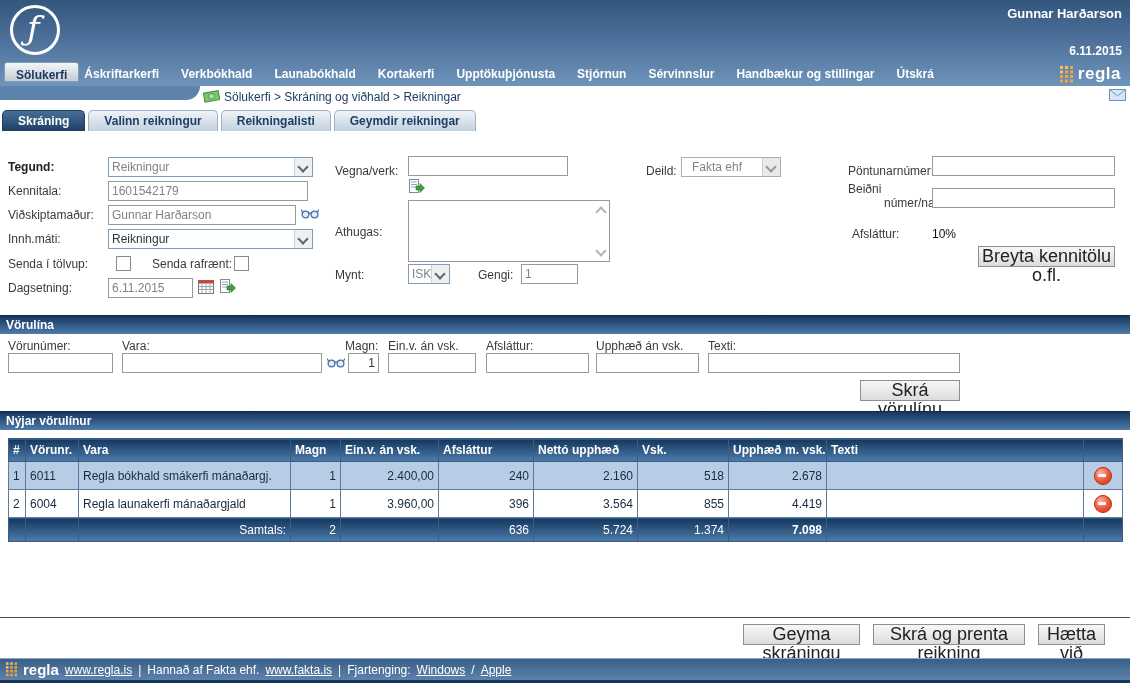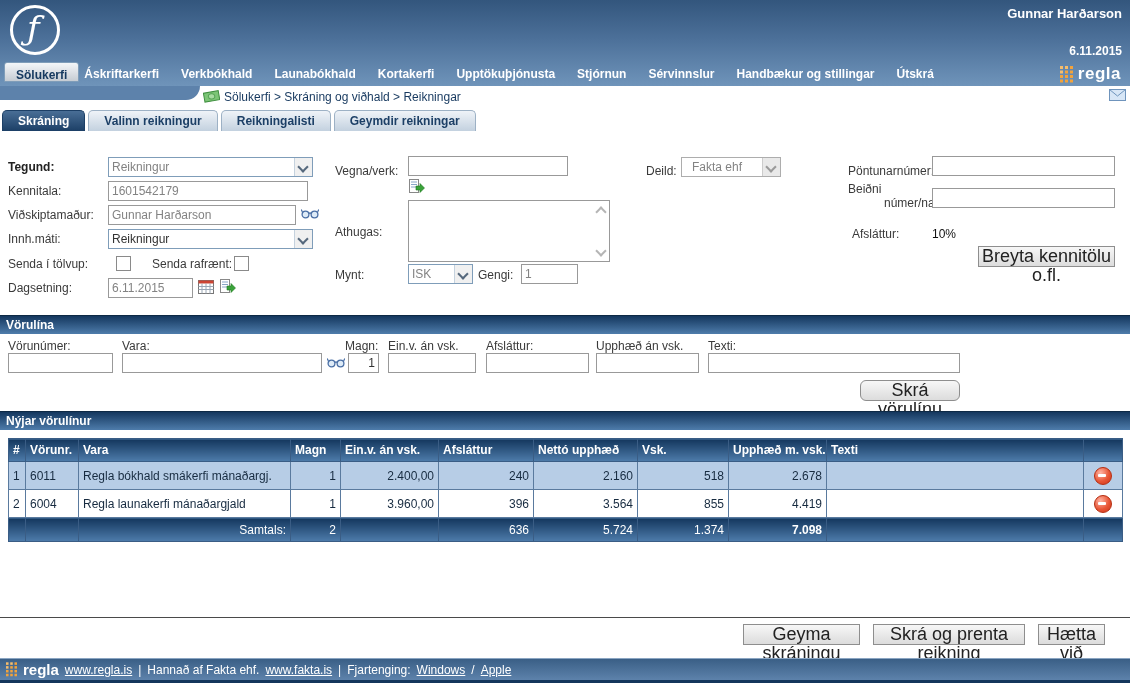--- a/index.html
+++ b/index.html
@@ -225,21 +225,21 @@
     </svg>
   </span>
 
   <span class="lbl" style="left:335px; top:225px;">Athugas:</span>
   <div class="ta" style="left:408px; top:200px; width:202px; height:62px;">
     <span class="chv up" style="top:4px;"></span>
     <span class="chv dn" style="bottom:6px;"></span>
   </div>
 
   <span class="lbl" style="left:335px; top:268px;">Mynt:</span>
-  <div class="sel" style="left:408px; top:264px; width:65px;">
+  <div class="sel" style="left:408px; top:264px; width:42px;">
     <span class="txt gray">ISK</span>
       <span class="arr"></span>
   </div>
   <span class="lbl" style="left:478px; top:268px;">Gengi:</span>
   <input class="in gray" style="left: 521px; top: 264px; width: 57px;" value="1">
 
   <span class="lbl" style="left:646px; top:164px;">Deild:</span>
   <div class="sel dis" style="left:681px; top:157px; width:100px;">
     <span class="txt gray">Fakta ehf</span>
       <span class="arr"></span>
@@ -280,21 +280,21 @@
 
   <span class="lbl" style="left:486px; top:339px;">Afsláttur:</span>
   <input class="in" style="left: 486px; top: 353px; width: 103px;">
 
   <span class="lbl" style="left:596px; top:339px;">Upphæð án vsk.</span>
   <input class="in" style="left: 596px; top: 353px; width: 103px;">
 
   <span class="lbl" style="left:708px; top:339px;">Texti:</span>
   <input class="in" style="left: 708px; top: 353px; width: 252px;">
 
-  <button class="btn" style="left:860px; top:380px; width:100px;border-radius:6px;">Skrá vörulínu</button>
+  <button class="btn" style="left:860px; top:380px; width:100px;">Skrá vörulínu</button>
 
   <div class="secbar" style="top:411px;">Nýjar vörulínur</div>
 
   <table class="tbl">
     <colgroup>
       <col style="width:17px">
         <col style="width:53px">
         <col style="width:212px">
         <col style="width:50px">
       <col style="width:98px">

